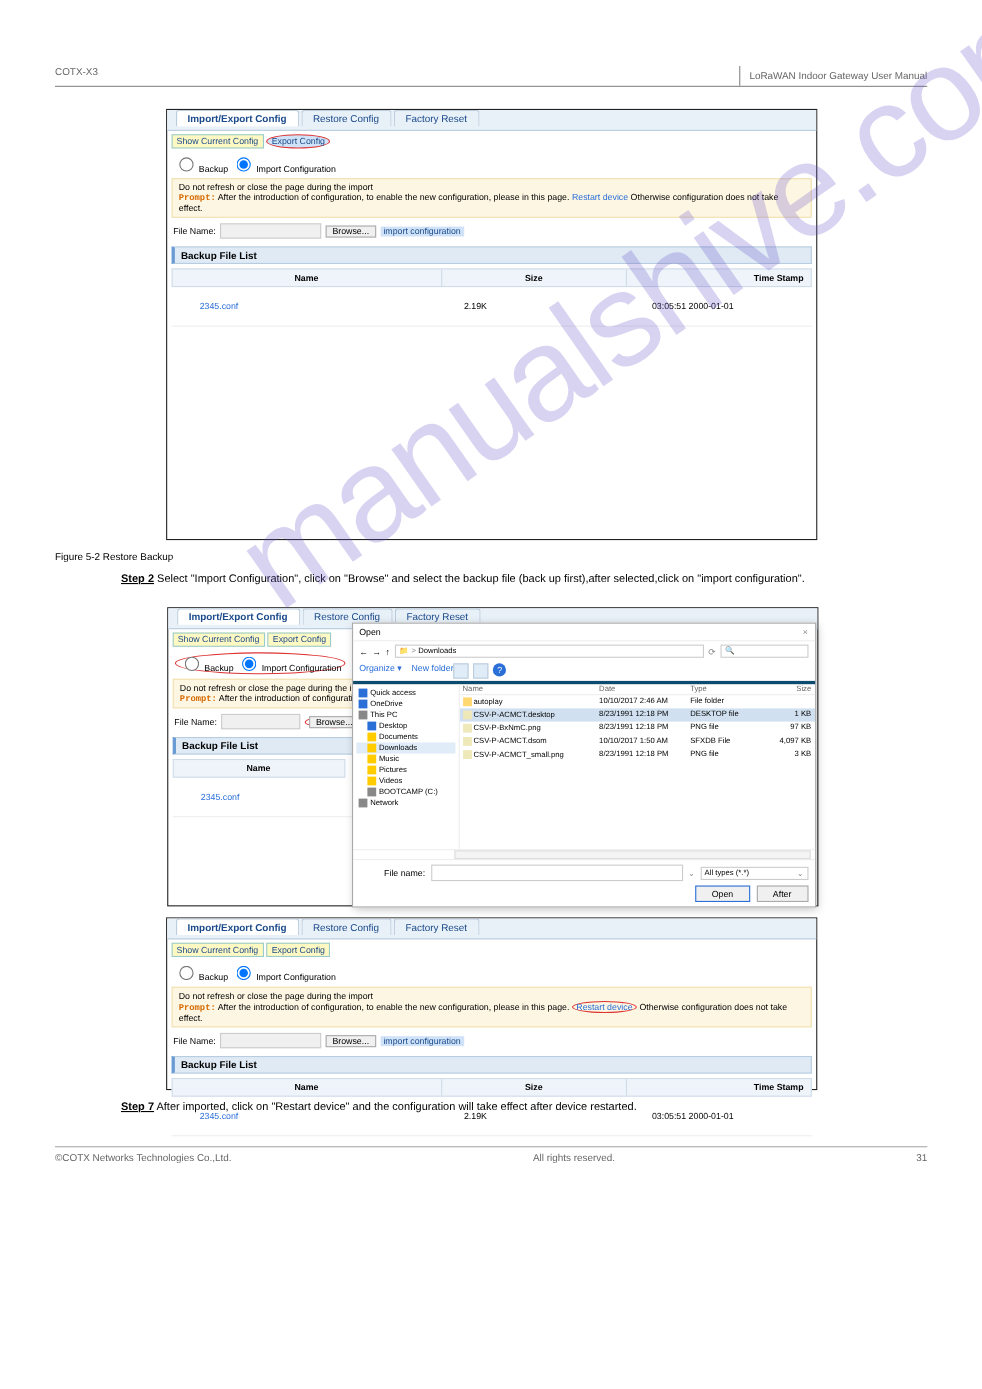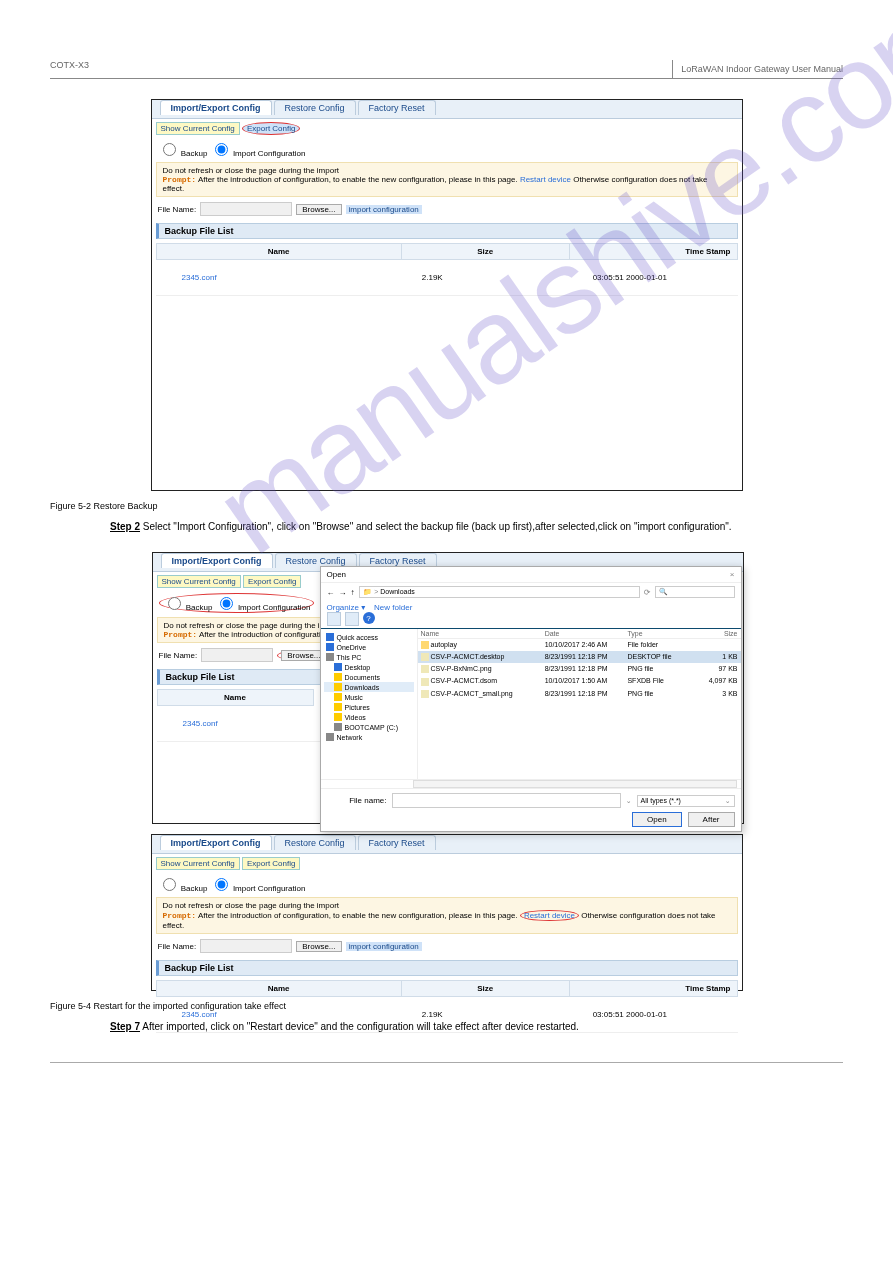--- a/index.html
+++ b/index.html
@@ -158,21 +158,21 @@
     background: #fff;
     border: 1px solid #aaa;
     box-shadow: 2px 2px 8px rgba(0,0,0,0.25);
     font-size: 8px;
     width: 400px;
   }
   .win-title { display: flex; justify-content: space-between; padding: 3px 6px; border-bottom: 1px solid #eee; }
   .win-nav { display: flex; align-items: center; gap: 4px; padding: 3px 6px; }
   .win-path { flex: 1; background: #fff; border: 1px solid #ccc; padding: 1px 4px; font-size: 7px; }
   .win-search { background: #fff; border: 1px solid #ccc; padding: 1px 4px; font-size: 7px; width: 70px; }
-  .win-toolbar { display: flex; justify-content: flex-start; padding: 2px 6px; border-bottom: 1px solid #0c4a6e; color: #2a6ed8; flex-direction: column; }
+  .win-toolbar { display: flex; justify-content: flex-start; padding: 2px 6px; border-bottom: 3px solid #0c4a6e; color: #2a6ed8; }
   .tool-icons { display: flex; gap: 4px; }
   .tool-ico { width: 12px; height: 12px; background: #e0ecf8; border: 1px solid #bcd; }
   .help-ico { width: 12px; height: 12px; background: #2a6ed8; color: #fff; border-radius: 50%; display: inline-flex; align-items: center; justify-content: center; font-size: 8px; }
   .win-body { display: flex; height: 150px; }
   .win-side { width: 90px; border-right: 1px solid #eee; padding: 3px; overflow: hidden; }
   .side-item { display: flex; align-items: center; gap: 3px; padding: 1px 2px; font-size: 7px; }
   .side-ico { width: 8px; height: 8px; background: #fc0; display: inline-block; }
   .side-ico.blue { background: #2a6ed8; }
   .side-ico.grey { background: #888; }
   .side-item.sel { background: #e0ecf8; }
@@ -485,21 +485,25 @@
       <div class="th th-name">Name</div>
       <div class="th th-size">Size</div>
       <div class="th th-time">Time Stamp</div>
     </div>
     <div class="table-row">
       <div class="td td-name">2345.conf</div>
       <div class="td td-size">2.19K</div>
       <div class="td td-time">03:05:51 2000-01-01</div>
     </div>
   </div>
-  <div class="fig-label">Figure 5-4 Restart for the imported configuration take effect</div>
 
   <div class="step-text">
     <span class="step-label">Step 7</span>
     <span>After imported, click on "Restart device" and the configuration will take effect after device restarted.</span>
   </div>
 
   <div class="footer-line"></div>
+  <div class="footer-row">
+    <span>©COTX Networks Technologies Co.,Ltd.</span>
+    <span>All rights reserved.</span>
+    <span>31</span>
+  </div>
 </div>
 
 </body></html>

